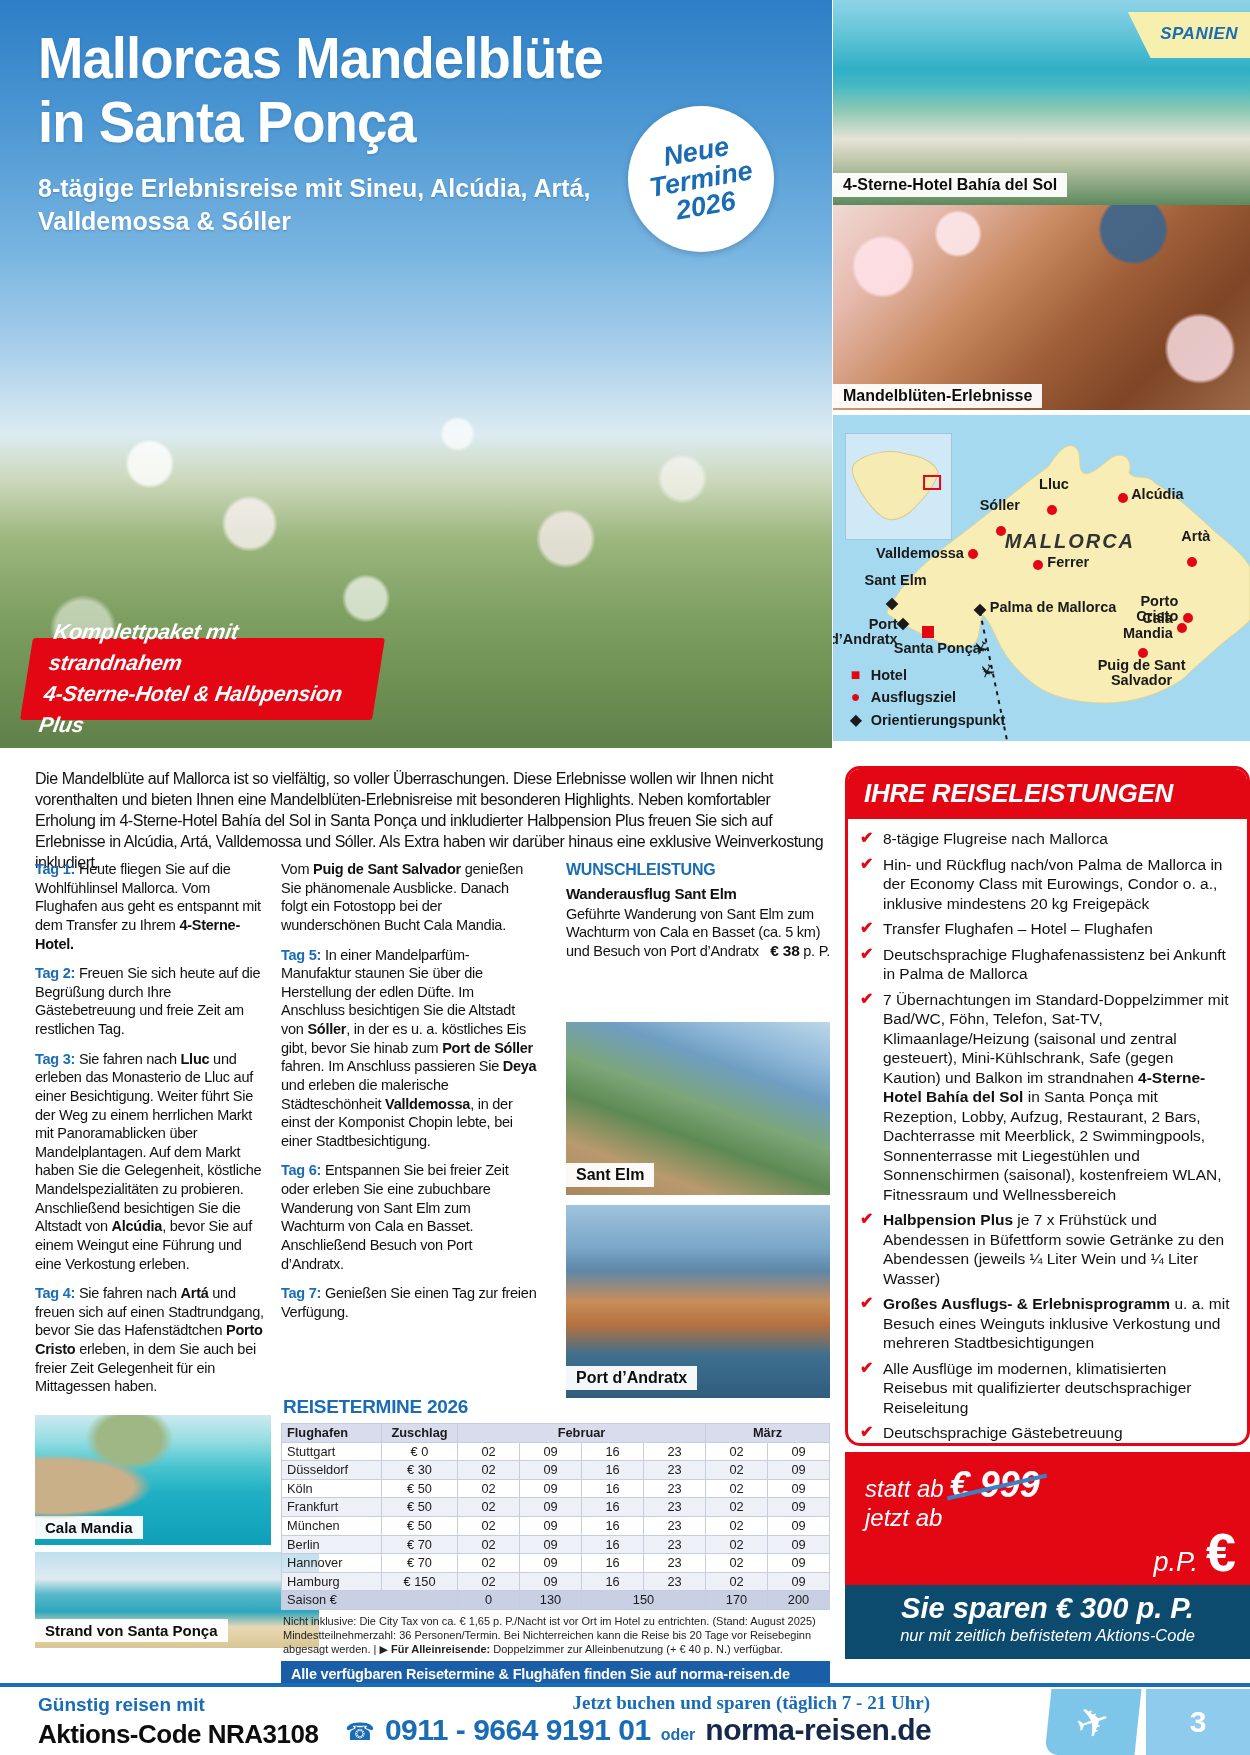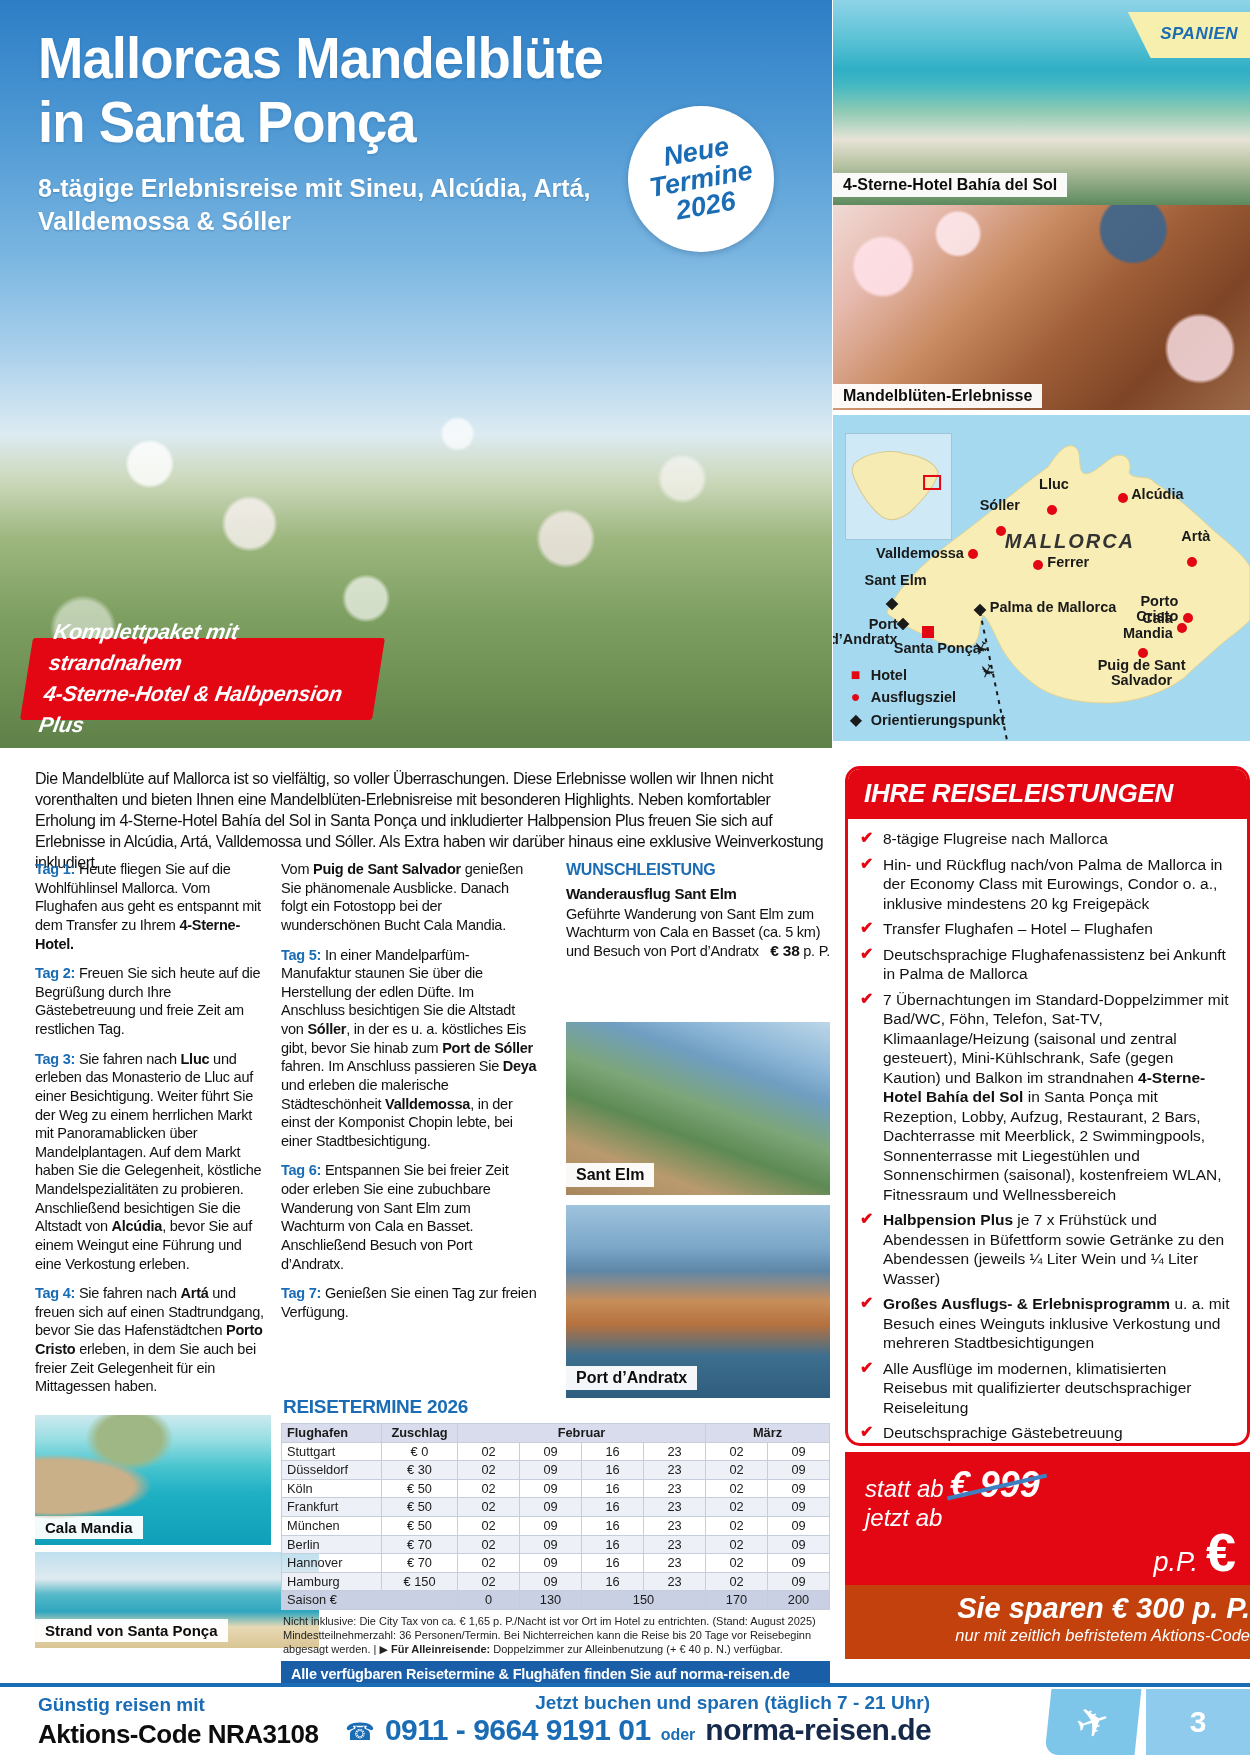--- a/index.html
+++ b/index.html
@@ -126,32 +126,32 @@
   .pricebox{left:845px;top:1452px;width:405px;height:133px;background:#e30613;color:#fff;}
   .statt{position:absolute;left:20px;top:12px;font-style:italic;font-size:24px;}
   .old{position:relative;font-weight:bold;font-size:36px;margin-left:6px;}
   .old .strike{position:absolute;left:-4px;right:-8px;top:52%;height:4px;background:#3d7fc1;
     transform:rotate(-13deg);}
   .jetzt{position:absolute;left:20px;top:52px;font-style:italic;font-size:24px;}
   .bignow{position:absolute;right:14px;bottom:2px;display:flex;align-items:baseline;gap:8px;}
   .bignow .pp{font-style:italic;font-size:27px;}
   .bignow .euro{font-weight:bold;font-size:54px;}
   .bignow .val{font-weight:bold;font-size:96px;line-height:.85;letter-spacing:-3px;}
-  .savebox{left:845px;top:1585px;width:405px;height:74px;background:#c2410c;color:#fff;
-    text-align:right;}
+  .savebox{left:845px;top:1585px;width:405px;height:74px;background:#0c4a6e;color:#fff;
+    text-align:center;}
   .save1{font-weight:bold;font-style:italic;font-size:29px;margin-top:7px;}
   .save2{font-style:italic;font-size:16.5px;margin-top:1px;}
   
   .footer{left:0;top:1683px;width:1250px;height:72px;}
   .fline{position:absolute;left:0;top:0;width:1250px;height:4px;background:#1a6cb5;}
   .f-lt{position:absolute;left:38px;top:11px;color:#1a6cb5;font-weight:bold;font-size:19px;}
   .f-code{position:absolute;left:38px;top:36px;color:#0d0d0d;font-weight:bold;font-size:26px;
     letter-spacing:-.5px;}
   .f-rt{position:absolute;left:430px;top:9px;width:500px;text-align:right;color:#1a6cb5;
-    font-weight:bold;font-size:19px;}
+    font-weight:bold;font-size:19px;font-family:Liberation Serif, serif;}
   .f-phone{position:absolute;left:345px;top:30px;width:600px;display:flex;align-items:baseline;
     gap:10px;}
   .f-phone .ic{color:#1a6cb5;font-size:24px;}
   .f-phone .num{color:#1a6cb5;font-weight:bold;font-size:30px;letter-spacing:-.5px;}
   .f-phone .oder{color:#1a6cb5;font-weight:bold;font-size:16px;}
   .f-phone .site{color:#16294a;font-weight:bold;font-size:30px;letter-spacing:-.5px;}
   .plane-box{position:absolute;left:1048px;top:6px;width:90px;height:66px;background:#7ec5ea;
     transform:skewX(-6deg);border-radius:0 0 0 14px;display:flex;align-items:center;
     justify-content:center;}
   .plane-box .gl{color:#fff;font-size:40px;transform:skewX(6deg) rotate(-18deg);}

